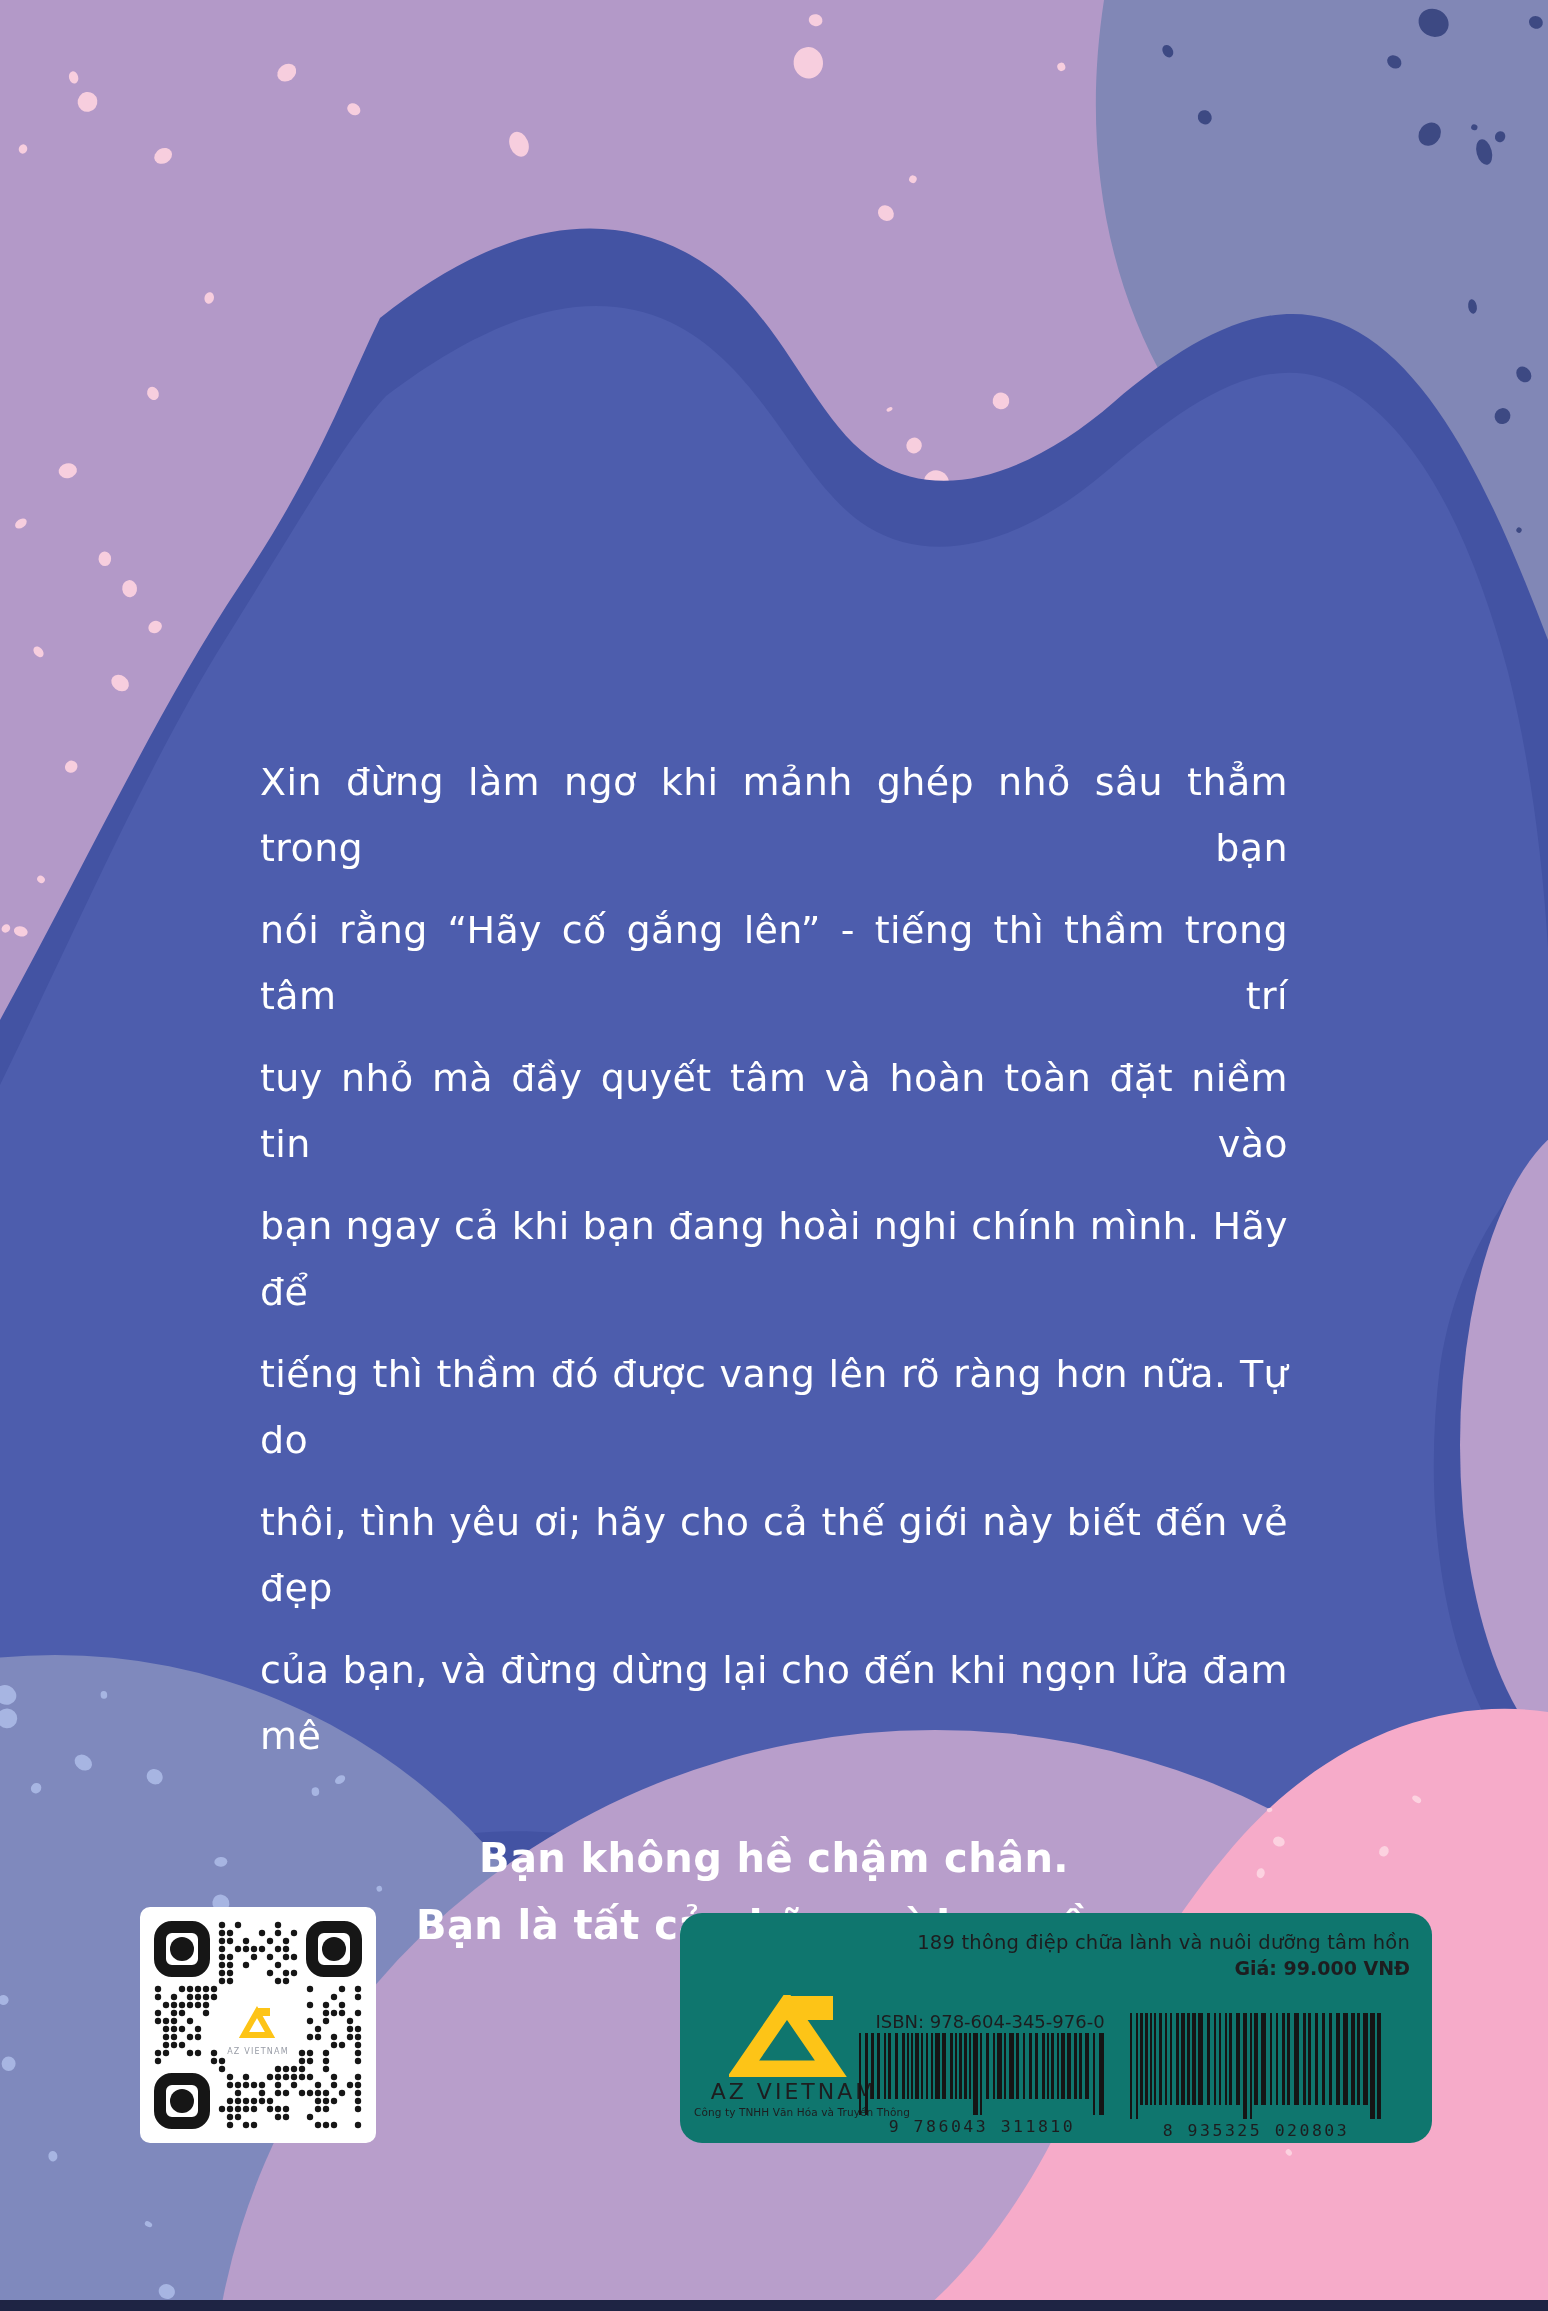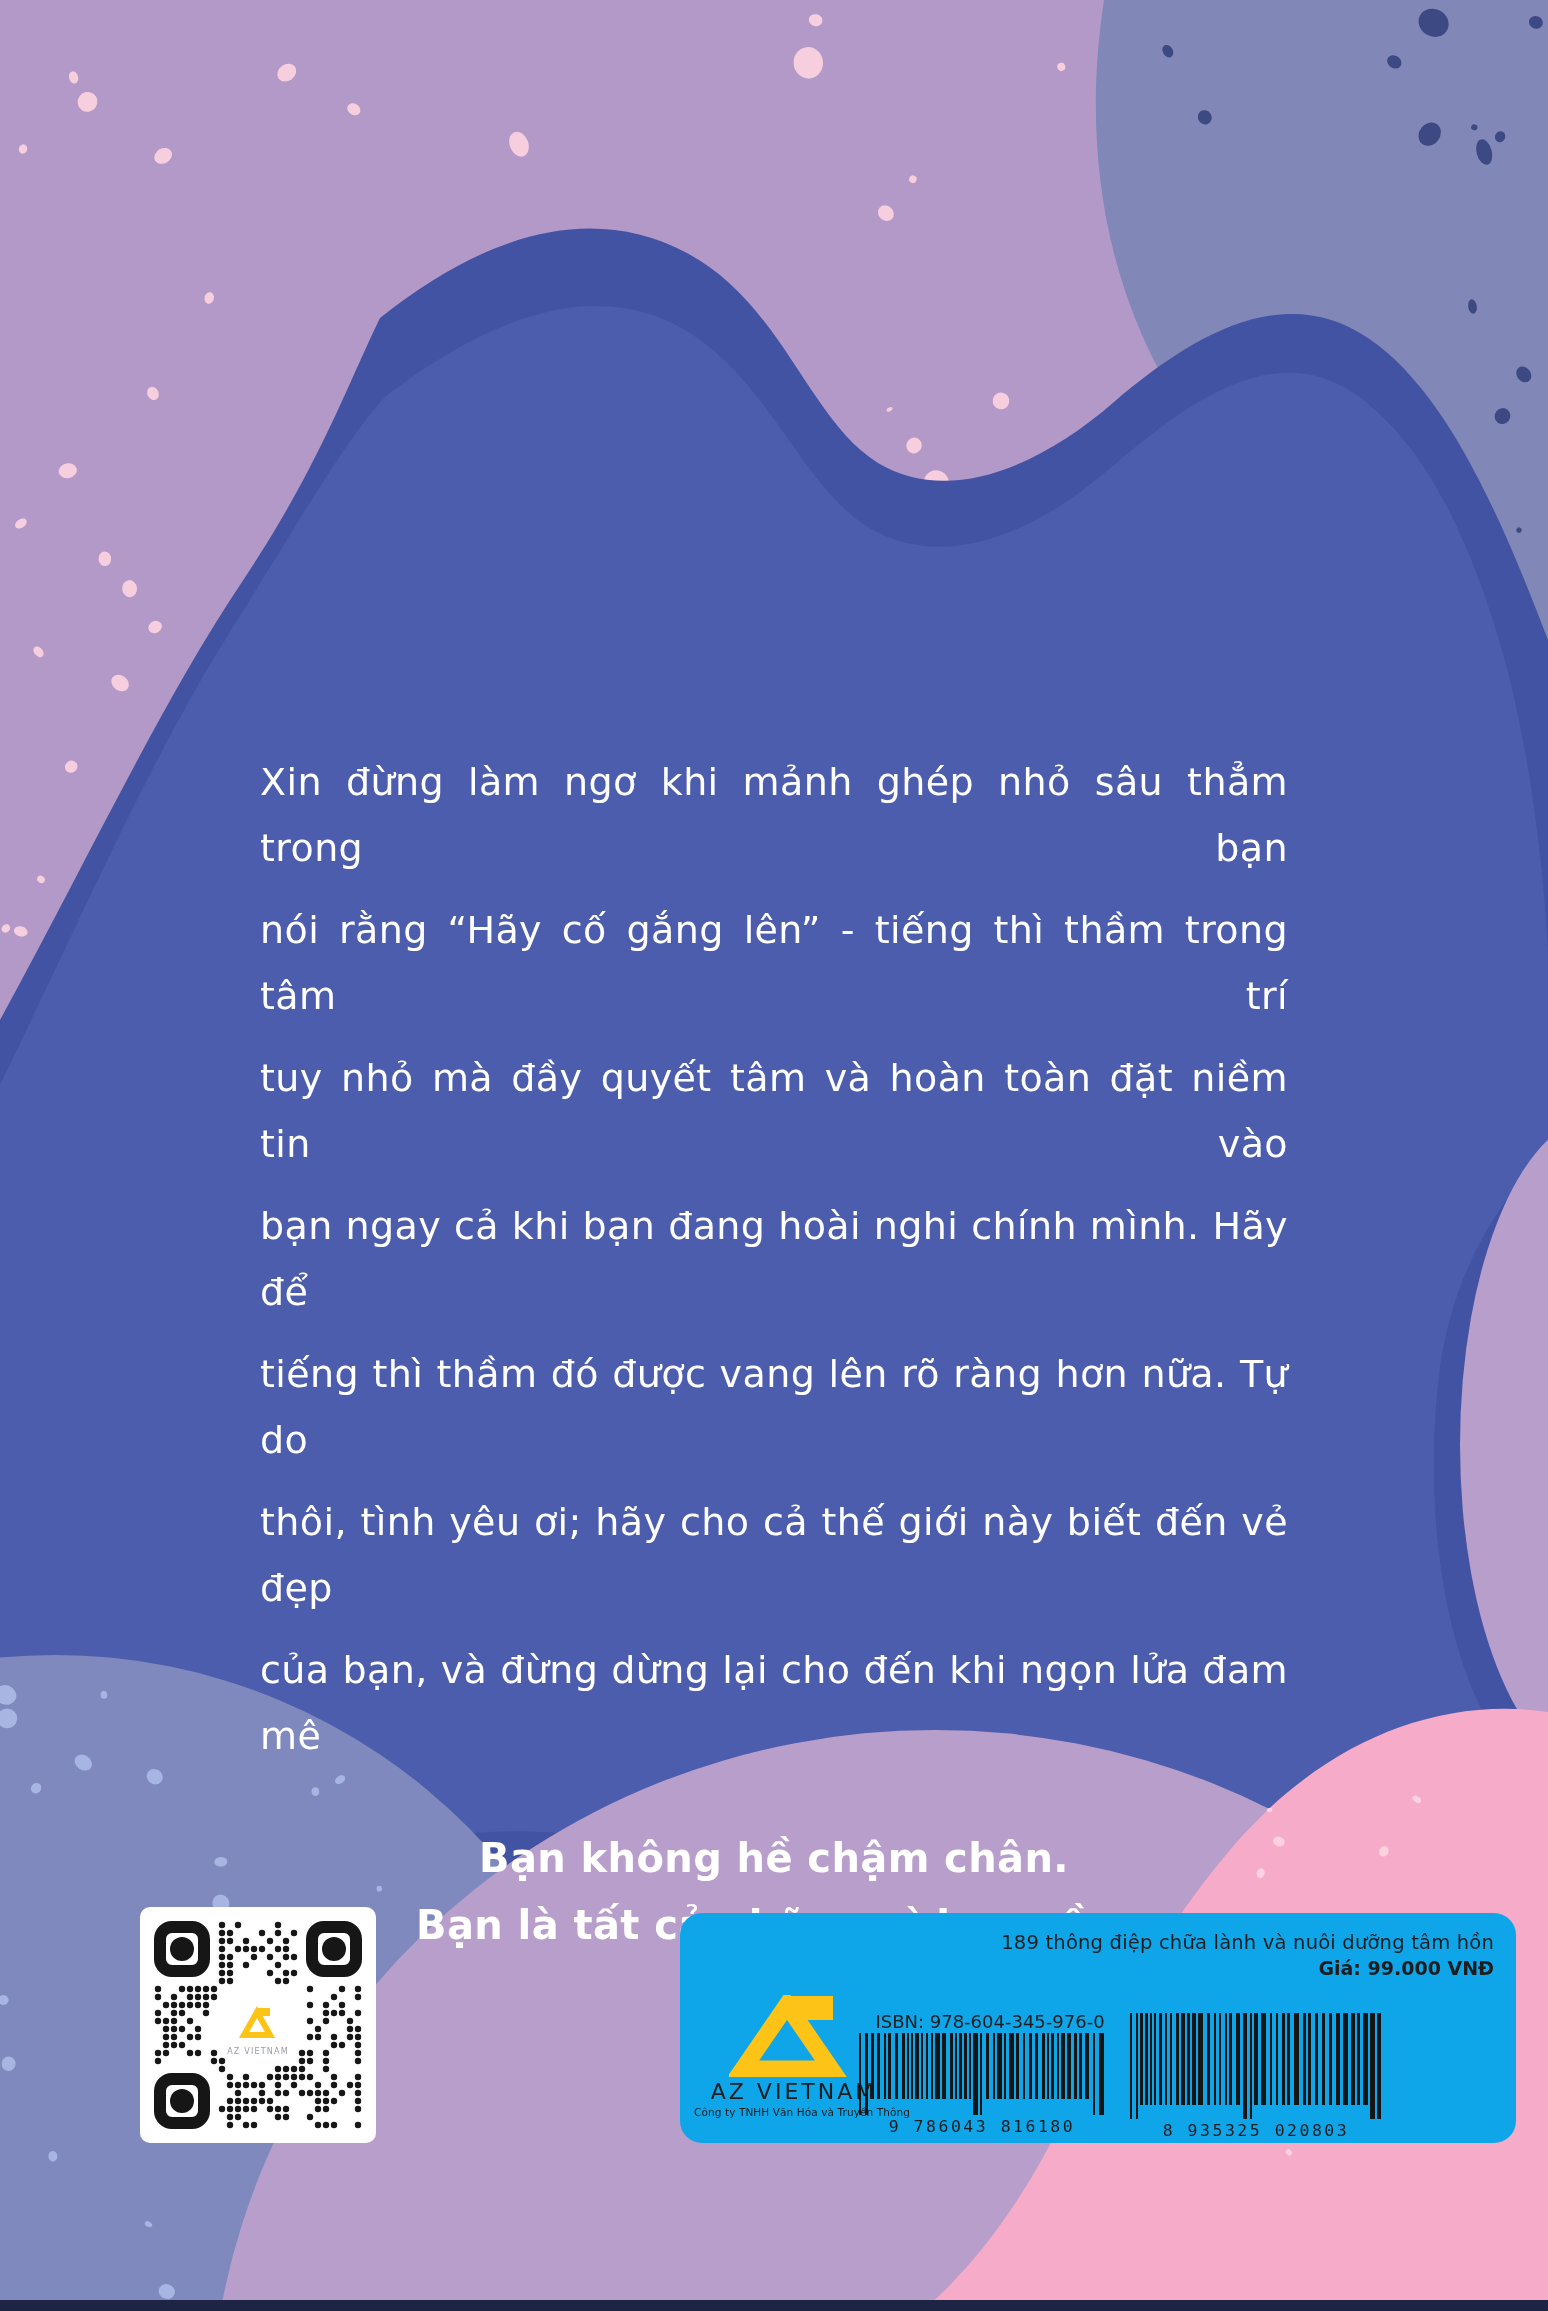--- a/index.html
+++ b/index.html
@@ -15,22 +15,22 @@
   .affirmations{margin-top:56px;}
   .affirm{margin:0;font-size:40px;line-height:67px;font-weight:bold;
           text-align:center;letter-spacing:.4px;}
 
   
   .qr-panel{position:absolute;left:140px;top:1907px;width:236px;height:236px;
             background:#fff;border-radius:10px;}
   .qr-panel svg{display:block;}
 
   
-  .info-panel{position:absolute;left:680px;top:1913px;width:836px;height:230px;
-              background:#0ea5e9;border-radius:22px;color:var(--ink);}
+  .info-panel{position:absolute;left:680px;top:1913px;width:752px;height:230px;
+              background:#0f766e;border-radius:22px;color:var(--ink);}
   .tagline{position:absolute;top:18px;right:22px;font-size:19.5px;letter-spacing:.2px;white-space:nowrap;}
   .price{position:absolute;top:44px;right:22px;font-size:19px;font-weight:bold;white-space:nowrap;margin-left:46px;}
   .publisher{position:absolute;left:14px;top:82px;width:200px;text-align:center;}
   .publisher svg{display:block;margin:0 auto;}
   .pub-name{font-size:22px;letter-spacing:3px;margin-top:2px;white-space:nowrap;}
   .pub-co{font-size:10.5px;letter-spacing:.1px;margin-top:2px;white-space:nowrap;}
   .bc{position:absolute;display:flex;flex-direction:column;align-items:center;}
   .bc-left{left:176px;top:98px;width:252px;}
   .bc-right{left:448px;top:100px;width:256px;}
   .isbn{font-size:18px;height:22px;white-space:nowrap;margin-left:16px;}
@@ -455,21 +455,21 @@
             <rect x="199" y="0" width="2" height="66" fill="#151515"></rect>
             <rect x="203" y="0" width="4" height="66" fill="#151515"></rect>
             <rect x="209" y="0" width="4" height="66" fill="#151515"></rect>
             <rect x="216" y="0" width="3" height="66" fill="#151515"></rect>
             <rect x="221" y="0" width="3" height="66" fill="#151515"></rect>
             <rect x="227" y="0" width="4" height="66" fill="#151515"></rect>
             <rect x="235" y="0" width="2" height="82" fill="#151515"></rect>
             <rect x="241" y="0" width="5" height="82" fill="#151515"></rect>
           </g>
         </svg>
-      <div class="digits">9 786043 816180</div>
+      <div class="digits">9 786043 311810</div>
     </div>
 
     <div class="bc bc-right">
       <svg id="bc2" width="254" height="106" viewBox="0 0 254 106">
           <g id="bc2-bars">
             <rect x="1" y="0" width="2" height="106" fill="#151515"></rect>
             <rect x="7" y="0" width="2" height="106" fill="#151515"></rect>
             <rect x="11" y="0" width="3" height="92" fill="#151515"></rect>
             <rect x="16" y="0" width="3" height="92" fill="#151515"></rect>
             <rect x="21" y="0" width="2" height="92" fill="#151515"></rect>

